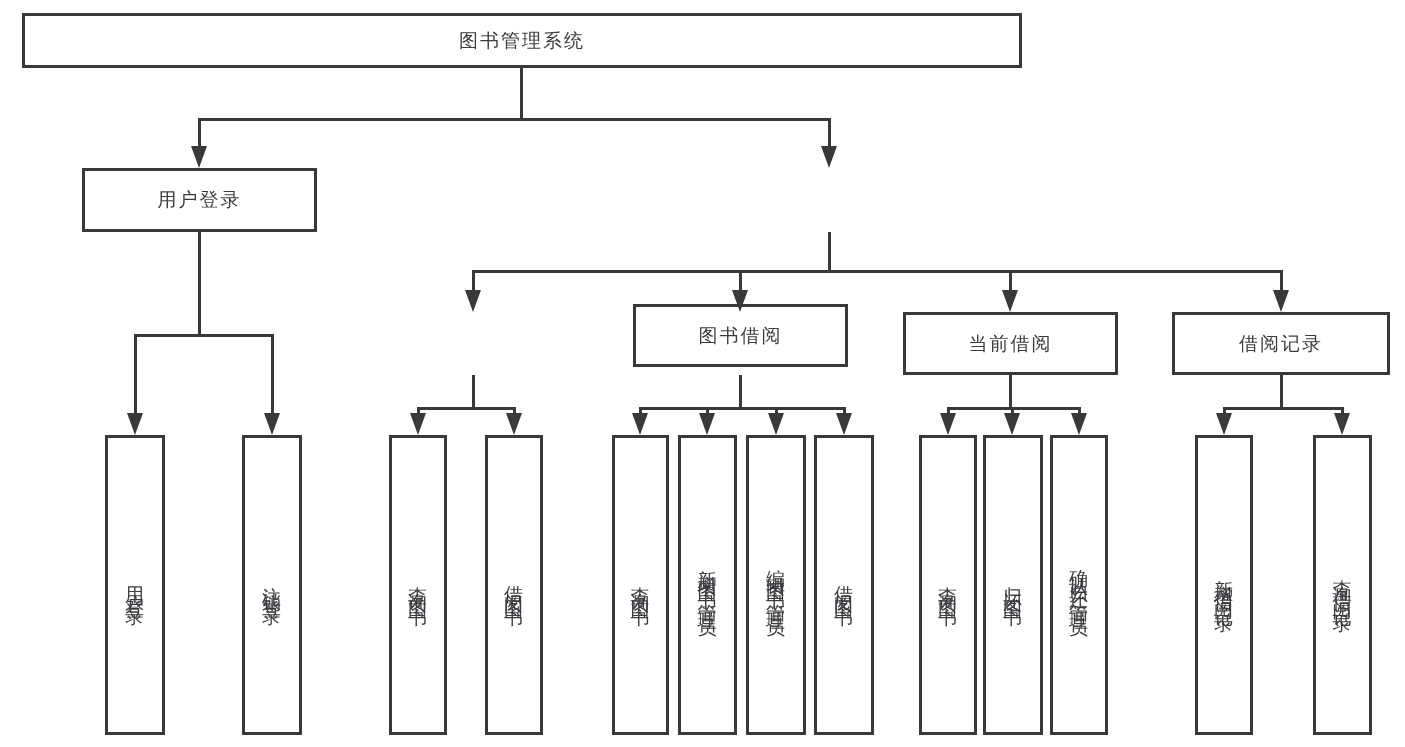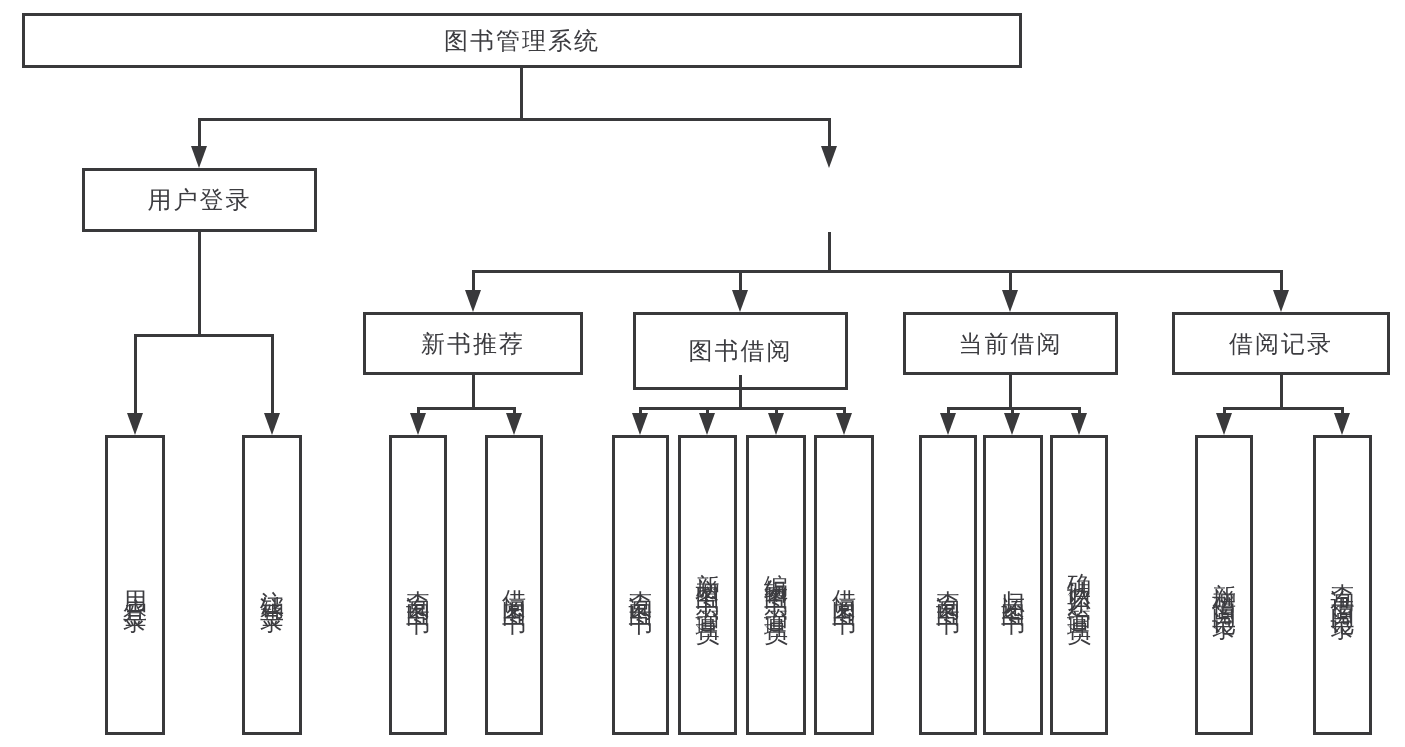--- a/index.html
+++ b/index.html
@@ -12,21 +12,21 @@
     overflow:hidden;
   }
   .box{
     position:absolute;
     background:#ffffff;
     border:3px solid #39393b;
     box-sizing:border-box;
     display:flex;align-items:center;justify-content:center;
   }
   .lbl{
-    font-size:24px;
+    font-size:19px;
     letter-spacing:2px;
     color:#3c3c40;
     white-space:nowrap;
   }
   .leaf .lbl{
     writing-mode:vertical-rl;
     text-orientation:mixed;
     letter-spacing:7px;
     line-height:1;
     white-space:normal;
@@ -53,24 +53,21 @@
 <div id="stage">
 
   <div class="box" style="left:22px;top:13px;width:1000px;height:55px">
     <span class="lbl">图书管理系统</span>
   </div>
 
   <div class="box" style="left:82px;top:168px;width:235px;height:64px">
     <span class="lbl">用户登录</span>
   </div>
 
-  <div class="box" style="left:363px;top:312px;width:220px;height:63px">
-    <span class="lbl">新书推荐</span>
-  </div>
-  <div class="box" style="left:633px;top:312px;width:215px;height:78px">
+  <div class="box" style="left:633px;top:304px;width:215px;height:63px">
     <span class="lbl">图书借阅</span>
   </div>
   <div class="box" style="left:903px;top:312px;width:215px;height:63px">
     <span class="lbl">当前借阅</span>
   </div>
   <div class="box" style="left:1172px;top:312px;width:218px;height:63px">
     <span class="lbl">借阅记录</span>
   </div>
 
   <div class="box leaf" style="left:105px;top:435px;width:60px;height:300px">

